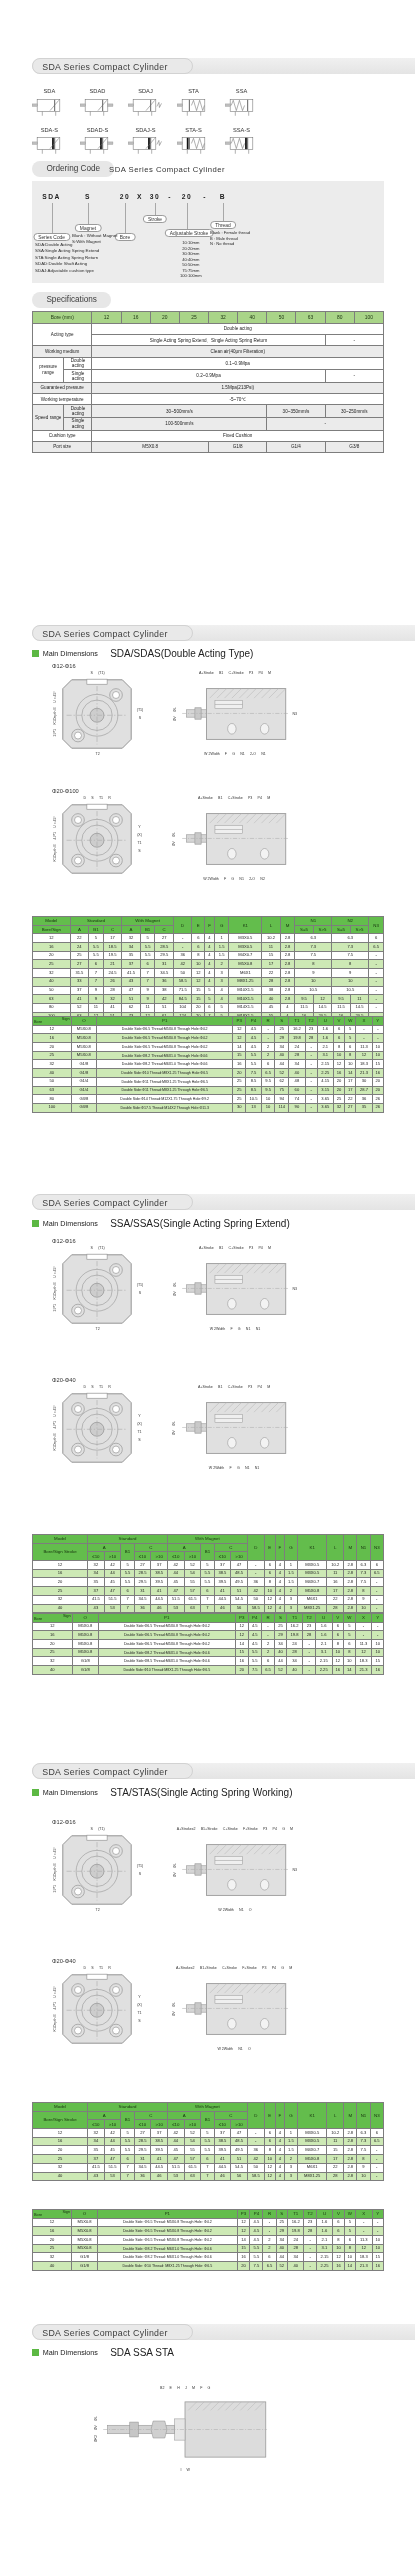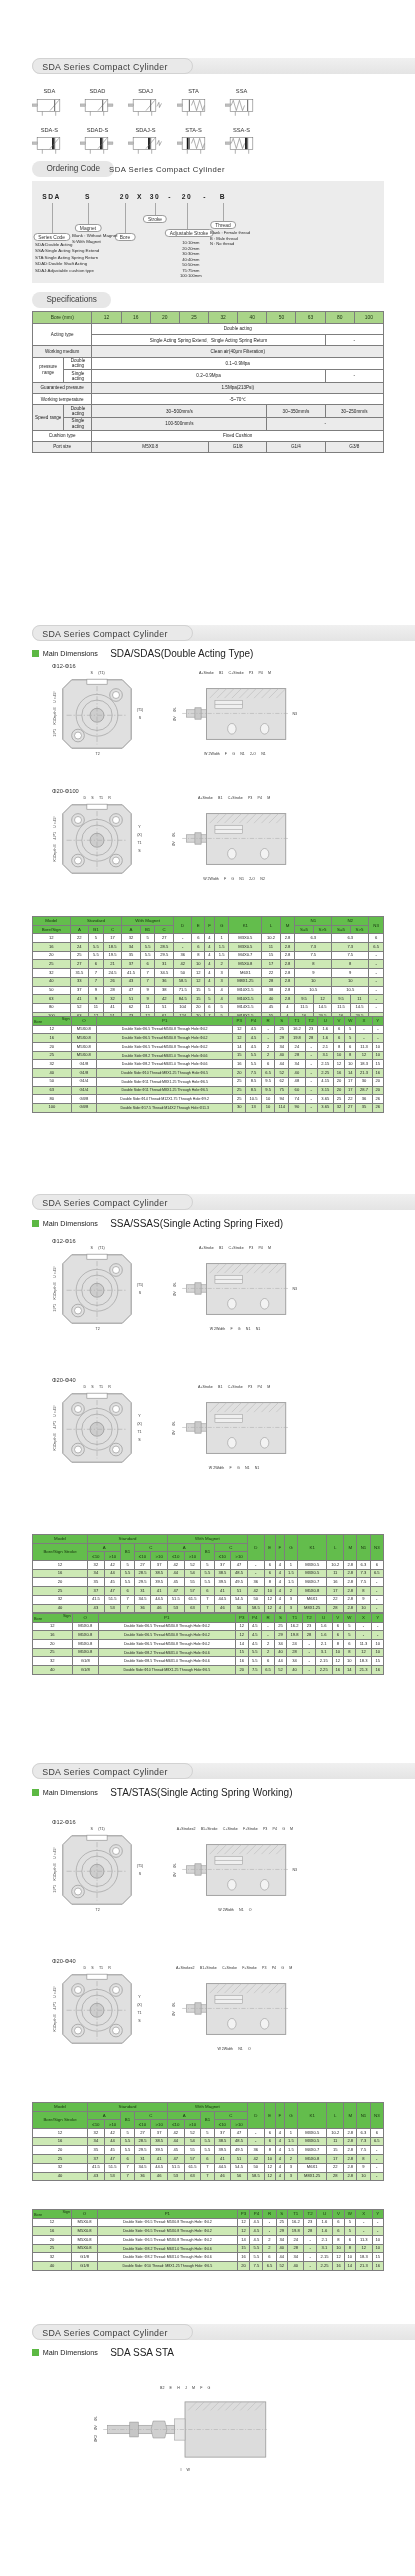--- a/index.html
+++ b/index.html
@@ -933,21 +933,21 @@
           </tbody>
         </table>
       </div>
   </div>
 
   <div class="abs secwrap" style="top:1194px">
     <div class="secbar" style="top:0"><span class="pill">SDA Series Compact Cylinder</span></div>
     <div class="dims" style="top:24px">
       <span class="sq"></span>
       <span class="t1">Main Dimensions</span>
-      <span class="t2">SSA/SSAS(Single Acting Spring Fixed)</span>
+      <span class="t2">SSA/SSAS(Single Acting Spring Extend)</span>
     </div>
     <div class="abs" style="top:44px;left:52px">
         <div class="drange">Φ12-Φ16</div>
         <div class="drow">
           <div class="dunit">
             <div class="dtop">
               <span>S</span>
               <span>(T1)</span>
             </div>
             <div class="dmid">

